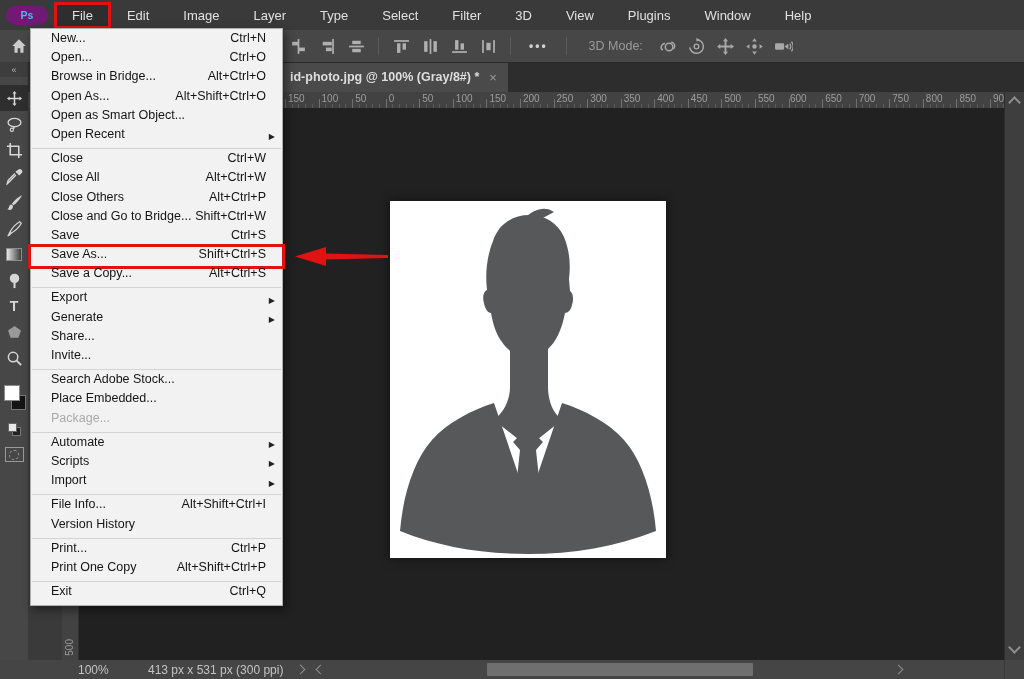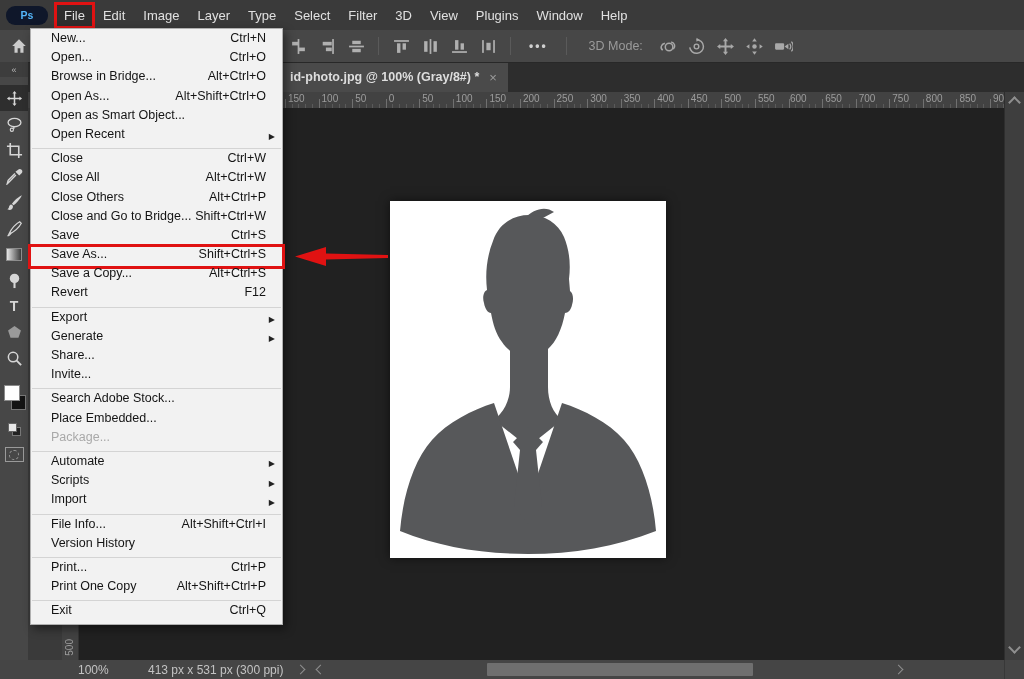--- a/index.html
+++ b/index.html
@@ -2,24 +2,24 @@
 <html><head>
 <meta charset="utf-8">
 <style>
   html,body{margin:0;padding:0;background:#111;}
   .app{position:relative;width:1024px;height:679px;background:#212121;overflow:hidden;
        font-family:"Liberation Sans",sans-serif;-webkit-font-smoothing:antialiased;}
 
   
   .menubar{position:absolute;left:0;top:0;width:100%;height:30px;background:#3a3a3a;
            display:flex;align-items:center;color:#e0e0e0;font-size:13px;z-index:40;}
-  .ps-logo{width:42px;height:19px;margin:0 7px 0 6px;background:#0f172a;color:#54b4f7;
+  .ps-logo{width:42px;height:19px;margin:0 7px 0 6px;background:#701a75;color:#54b4f7;
            font-size:10.5px;font-weight:bold;display:flex;align-items:center;justify-content:center;
            border-radius:9px;flex:none;}
-  .mb-item{padding:5px 9px;cursor:default;}
+  .mb-item{padding:5px 17px;cursor:default;}
   .mb-red{outline:3px solid #e01212;outline-offset:-2px;background:#2e2e2e;}
 
   
   .optionsbar{position:absolute;top:30px;left:0;width:100%;height:32px;background:#474747;
               border-bottom:1px solid #282828;z-index:10;}
   .ob-home{position:absolute;left:10px;top:7px;width:18px;height:18px;}
   .ob-icons{position:absolute;left:288px;top:6px;height:20px;display:flex;align-items:center;gap:9px;}
   .ob-icon{width:20px;height:18px;display:flex;align-items:center;justify-content:center;}
   .ob-divider{width:1px;height:18px;background:#5a5a5a;margin:0 3px;}
   .ob-dots{color:#d0d0d0;font-size:12px;letter-spacing:2px;font-weight:bold;padding:0 6px;}
@@ -416,24 +416,20 @@
         <span>Save As...</span>
         <span class="menu-shortcut">Shift+Ctrl+S</span>
         <svg class="annot-arrow" viewBox="0 0 98 25">
           <polygon points="3,12.5 34,3 34,9.5 96,11 96,14 34,15.5 34,22" fill="#e01212"></polygon>
         </svg>
       </div>
       <div class="menu-row">
         <span>Save a Copy...</span>
         <span class="menu-shortcut">Alt+Ctrl+S</span>
       </div>
-      <div class="menu-row">
-        <span>Revert</span>
-        <span class="menu-shortcut">F12</span>
-      </div>
       <div class="menu-sep"></div>
       <div class="menu-row">
         <span>Export</span>
         <span class="menu-arrow">▶</span>
       </div>
       <div class="menu-row">
         <span>Generate</span>
         <span class="menu-arrow">▶</span>
       </div>
       <div class="menu-row">

